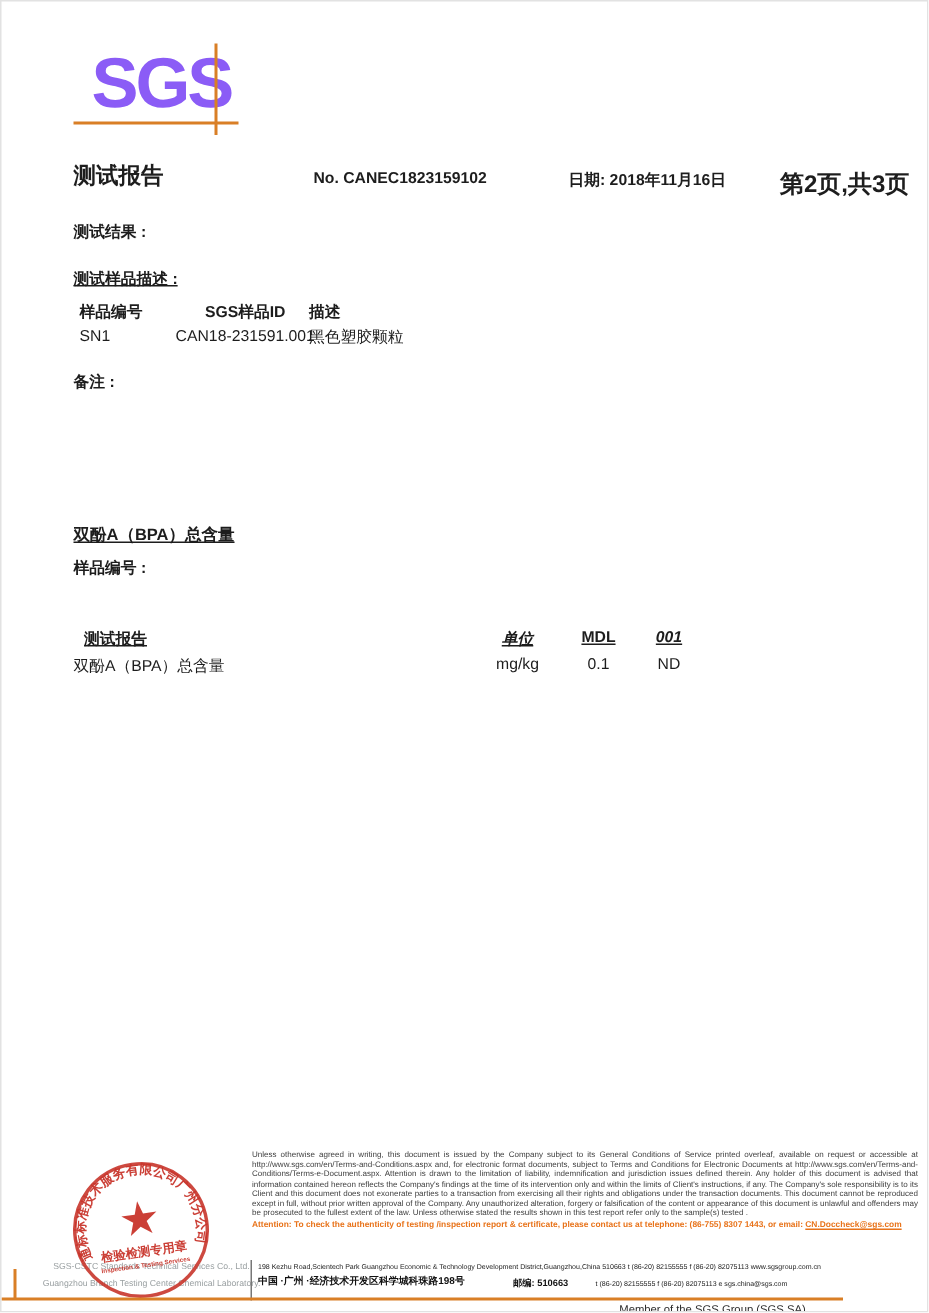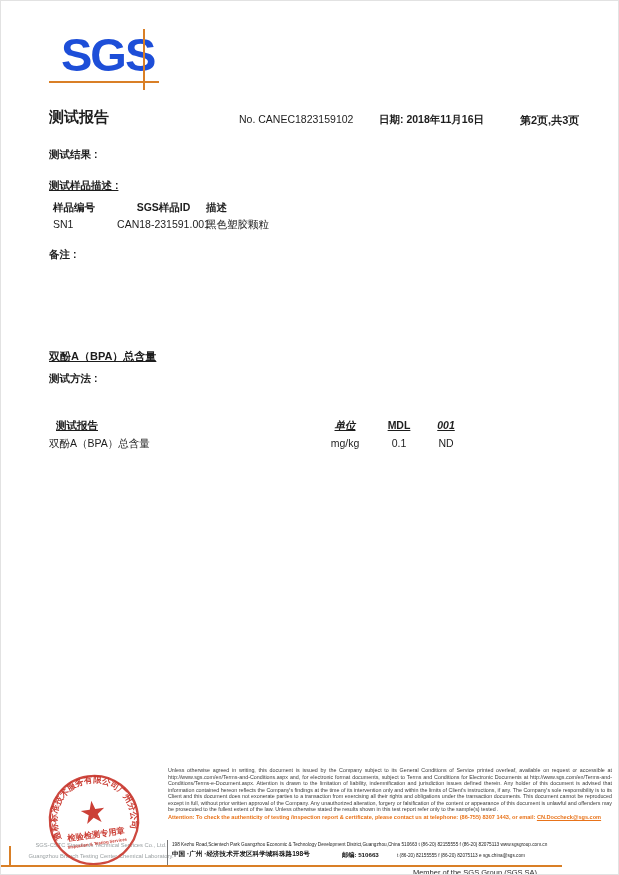--- a/index.html
+++ b/index.html
@@ -5,29 +5,29 @@
   * { margin:0; padding:0; box-sizing:border-box; }
   html,body { background:#fff; }
   body { font-family:"Liberation Sans","DejaVu Sans",sans-serif; color:#1d1d1d; }
   .page {
     position:relative; width:619px; height:875px; background:#fff;
     border:1px solid #e2e2e2; overflow:hidden;
   }
   .abs { position:absolute; }
 
   
-  .logo-text { left:60px; top:26px; font-size:47px; font-weight:bold; color:#1d4ed8; letter-spacing:-2px; }
+  .logo-text { left:60px; top:26px; font-size:47px; font-weight:bold; color:#8b5cf6; letter-spacing:-2px; }
   .logo-hline { left:48px; top:80px; width:110px; height:2px; background:#d97f26; }
   .logo-vline { left:142px; top:28px; width:2px; height:61px; background:#d97f26; }
 
   
   .doc-title { left:48px; top:107px; font-size:15px; font-weight:bold; }
-  .report-no { left:238px; top:112px; font-size:10.5px; font-weight:normal; }
+  .report-no { left:208px; top:112px; font-size:10.5px; font-weight:bold; }
   .report-date { left:378px; top:112px; font-size:10.5px; font-weight:bold; }
-  .page-info { left:519px; top:112px; font-size:11px; font-weight:bold; }
+  .page-info { left:519px; top:112px; font-size:16px; font-weight:bold; }
 
   .body-text { font-size:10.5px; }
   .results-label { left:48px; top:147px; font-weight:bold; }
   .sample-title { left:48px; top:178px; font-weight:bold; text-decoration:underline; }
 
   .st-h { top:200px; font-weight:bold; }
   .st-c { top:217px; }
   .col-sn { left:52px; width:70px; text-align:left; }
   .col-id { left:105px; width:115px; text-align:center; }
   .col-desc { left:205px; }
@@ -89,21 +89,21 @@
   <div class="abs body-text st-h col-sn">样品编号</div>
   <div class="abs body-text st-h col-id">SGS样品ID</div>
   <div class="abs body-text st-h col-desc">描述</div>
   <div class="abs body-text st-c col-sn">SN1</div>
   <div class="abs body-text st-c col-id">CAN18-231591.001</div>
   <div class="abs body-text st-c col-desc">黑色塑胶颗粒</div>
 
   <div class="abs body-text notes-label">备注 :</div>
 
   <div class="abs bpa-title">双酚A（BPA）总含量</div>
-  <div class="abs body-text method-label">测试方法 :</div>
+  <div class="abs body-text method-label">样品编号 :</div>
 
   <div class="abs body-text rt-h col-item-h">测试报告</div>
   <div class="abs body-text rt-h col-unit ital">单位</div>
   <div class="abs body-text rt-h col-mdl">MDL</div>
   <div class="abs body-text rt-h col-001 ital">001</div>
   <div class="abs body-text rt-c col-item">双酚A（BPA）总含量</div>
   <div class="abs body-text rt-c col-unit">mg/kg</div>
   <div class="abs body-text rt-c col-mdl">0.1</div>
   <div class="abs body-text rt-c col-001">ND</div>
 

